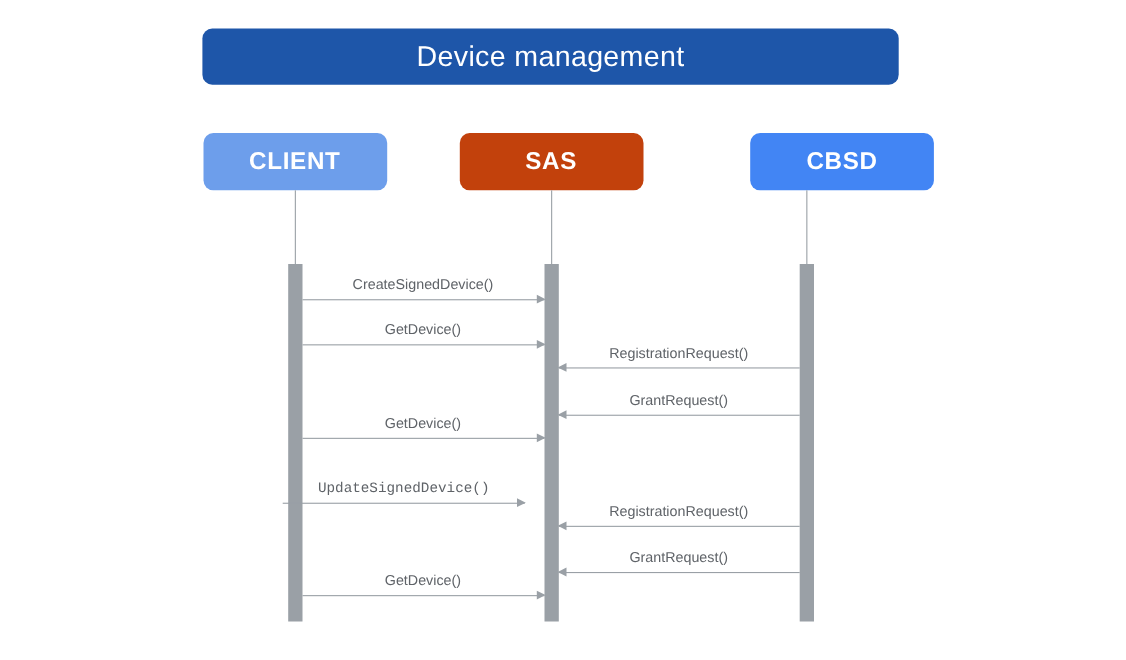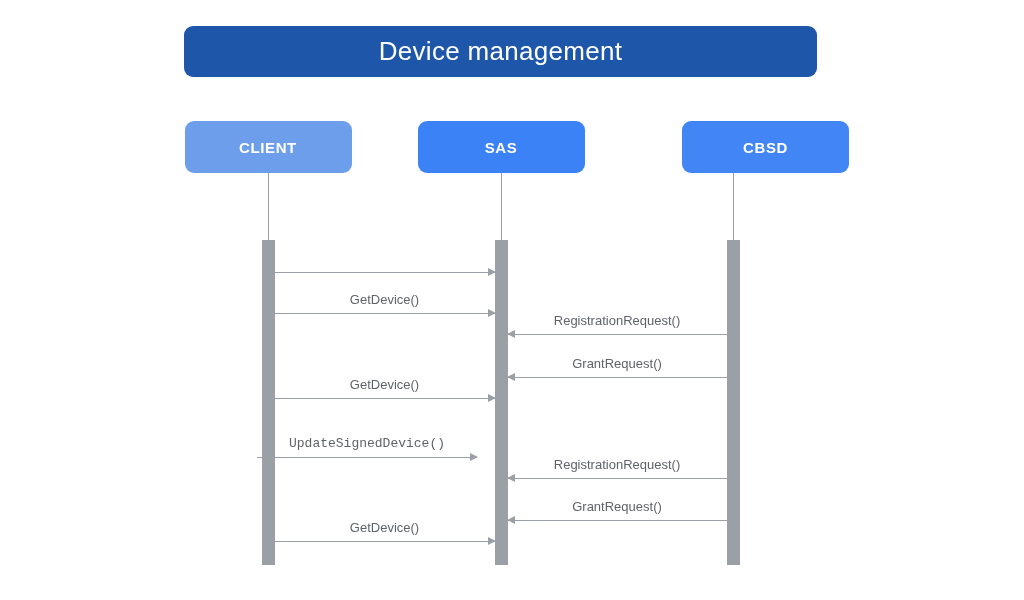--- a/index.html
+++ b/index.html
@@ -40,21 +40,21 @@
     position: absolute;
     width: 167px;
     height: 52px;
     border-radius: 9px;
     display: flex;
     align-items: center;
     justify-content: center;
   }
   .actor-label {
     color: var(--actor-text);
-    font-size: 15px;
+    font-size: 22px;
     font-weight: bold;
     letter-spacing: 0.6px;
   }
   .lifeline {
     position: absolute;
     width: 1px;
     background: var(--line);
   }
   .activation {
     position: absolute;
@@ -106,31 +106,32 @@
 <div class="stage">
   <div class="title-bar">
     <span class="title-text">Device management</span>
   </div>
   <div id="canvas">
       <div class="actor-box" style="left: 184.5px; top: 121px; background: rgb(109, 158, 235);">
         <span class="actor-label">CLIENT</span>
       </div>
       <div class="lifeline" style="left: 268px; top: 173px; height: 67px;"></div>
       <div class="activation" style="left: 261.5px; top: 240px; height: 325px;"></div>
-      <div class="actor-box" style="left: 417.5px; top: 121px; background: #3b82f6; align-items: center;">
+      <div class="actor-box" style="left: 417.5px; top: 121px; background: #c2410c; align-items: center;">
         <span class="actor-label">SAS</span>
       </div>
       <div class="lifeline" style="left: 501px; top: 173px; height: 67px;"></div>
       <div class="activation" style="left: 494.5px; top: 240px; height: 325px;"></div>
       <div class="actor-box" style="left: 682px; top: 121px; background: rgb(66, 133, 244);">
         <span class="actor-label">CBSD</span>
       </div>
       <div class="lifeline" style="left: 733px; top: 173px; height: 67px;"></div>
       <div class="activation" style="left: 726.5px; top: 240px; height: 325px;"></div>
       <div class="message" style="left: 274.5px; top: 247px; width: 220px;">
+        <div class="msg-label">CreateSignedDevice()</div>
         <div class="msg-line"></div>
         <div class="arrowhead right"></div>
       </div>
       <div class="message" style="left: 274.5px; top: 288px; width: 220px;">
         <div class="msg-label">GetDevice()</div>
         <div class="msg-line"></div>
         <div class="arrowhead right"></div>
       </div>
       <div class="message" style="left: 507.5px; top: 309px; width: 219px;">
         <div class="msg-label">RegistrationRequest()</div>

